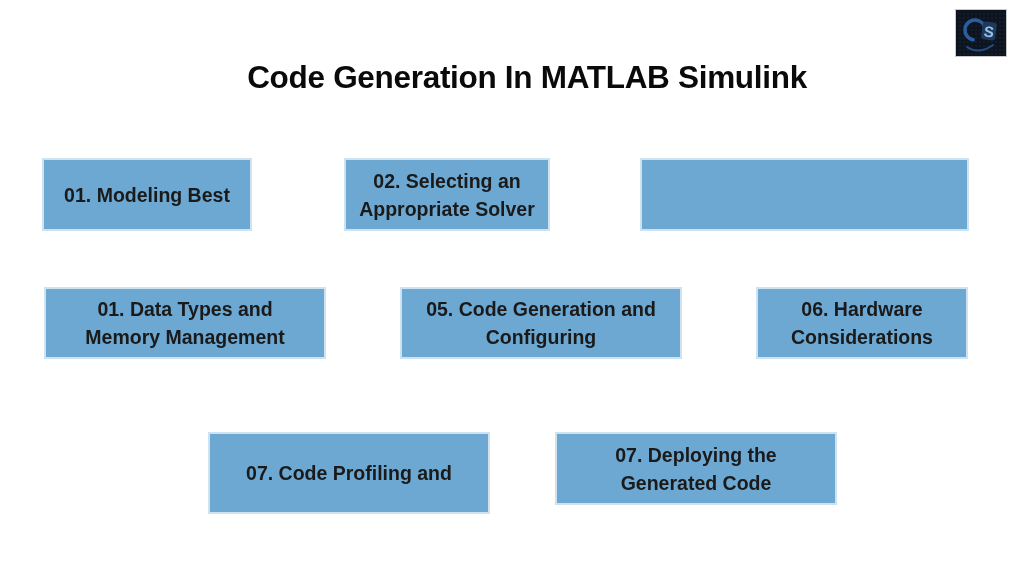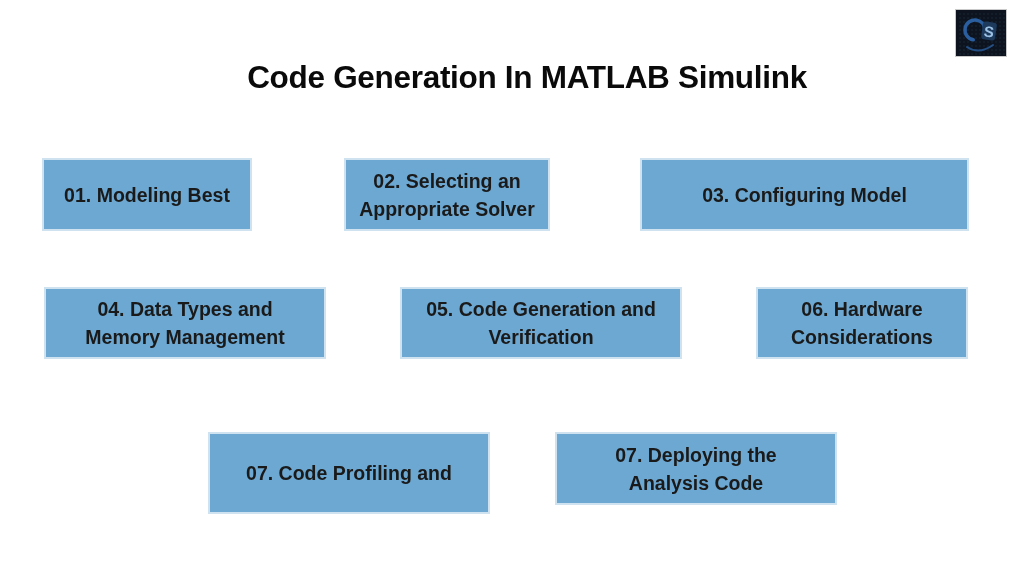--- a/index.html
+++ b/index.html
@@ -95,40 +95,39 @@
   <div class="box b1">
     <span class="line">01. Modeling Best</span>
   </div>
 
   <div class="box b2">
     <span class="line">02. Selecting an</span>
     <span class="line">Appropriate Solver</span>
   </div>
 
   <div class="box b3">
-    <span class="line">03. Configuring Model</span>
   </div>
 
   <div class="box b4">
-    <span class="line">04. Data Types and</span>
+    <span class="line">01. Data Types and</span>
     <span class="line">Memory Management</span>
   </div>
 
   <div class="box b5">
     <span class="line">05. Code Generation and</span>
-    <span class="line">Verification</span>
+    <span class="line">Configuring</span>
   </div>
 
   <div class="box b6">
     <span class="line">06. Hardware</span>
     <span class="line">Considerations</span>
   </div>
 
   <div class="box b7">
     <span class="line">07. Code Profiling and</span>
   </div>
 
   <div class="box b8">
     <span class="line">07. Deploying the</span>
-    <span class="line">Analysis Code</span>
+    <span class="line">Generated Code</span>
   </div>
 
 </div>
 
 </body></html>

